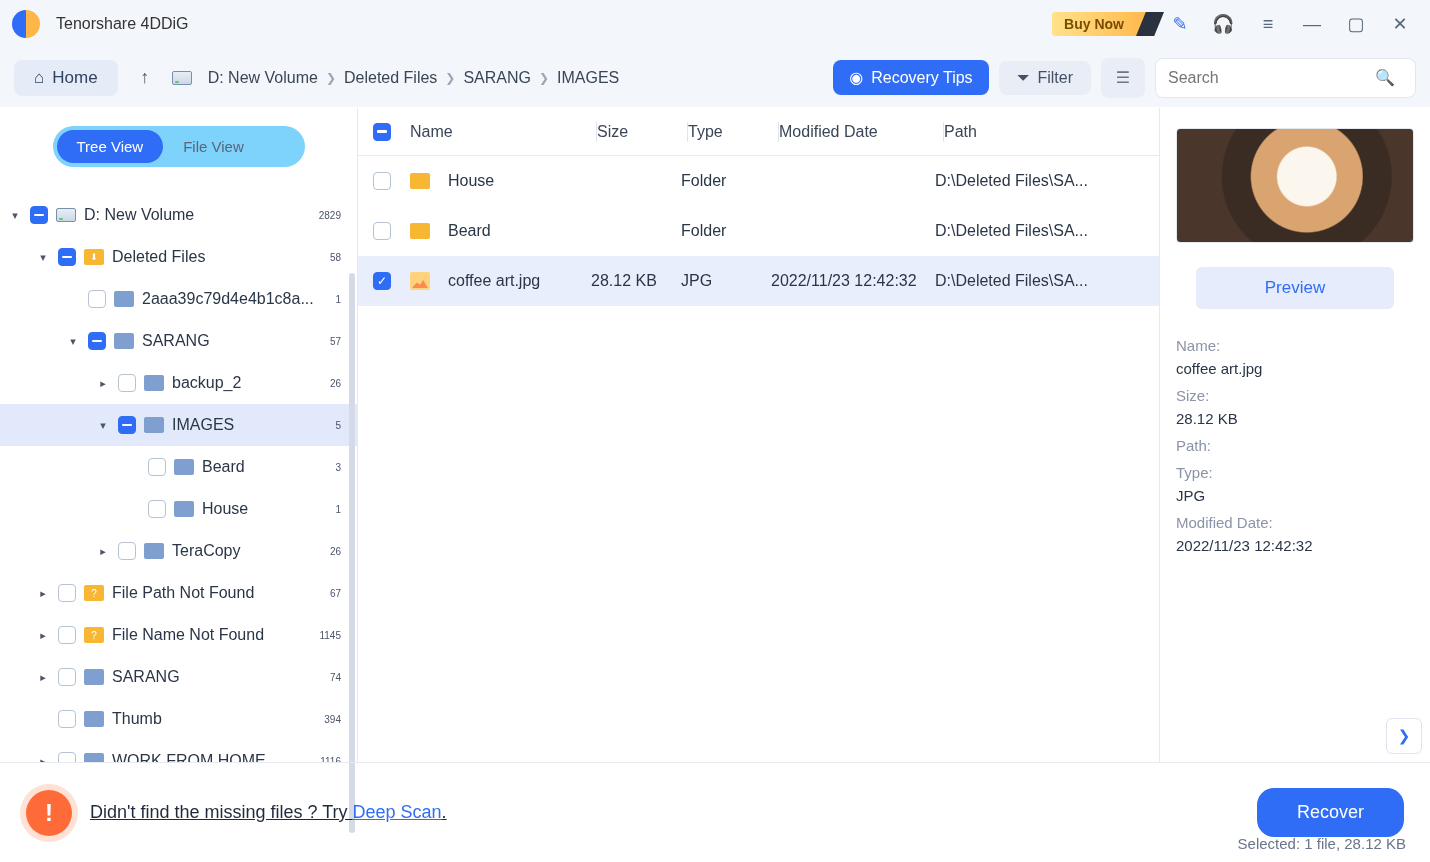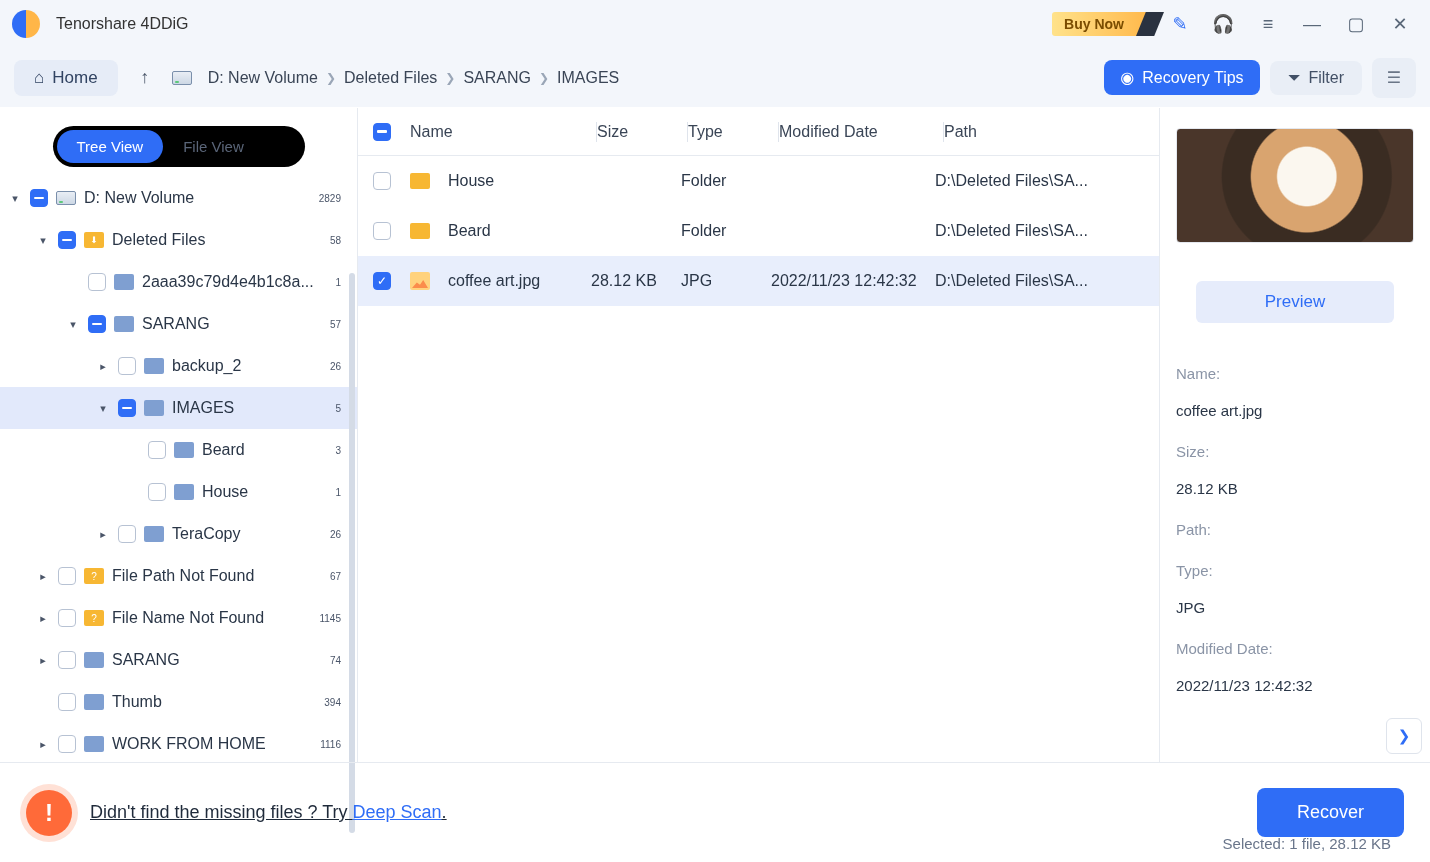--- a/index.html
+++ b/index.html
@@ -24,21 +24,21 @@
 .recovery-tips { background:#2f6df6; color:#fff; border-radius:8px; padding:8px 16px; display:flex; align-items:center; gap:8px; font-size:16px; font-weight:500; }
 .filter-btn { background:#e9eef6; border-radius:8px; padding:8px 18px; display:flex; align-items:center; gap:8px; color:#425066; font-size:16px; }
 .view-btn { width:44px; height:40px; background:#e9eef6; border-radius:8px; display:flex; align-items:center; justify-content:center; color:#6a7687; }
 .search-box { flex:0 0 250px; height:40px; border:1px solid #e3e8f0; border-radius:8px; background:#fff; display:flex; align-items:center; padding:0 12px; }
 .search-box input { flex:1; border:none; outline:none; font-size:16px; color:#333; }
 .search-box .ico { color:#8a95a6; }
 
 
 .main { flex:1; display:flex; min-height:0; }
 .sidebar { width:358px; border-right:1px solid #e6eaf0; display:flex; flex-direction:column; position:relative; }
-.tab-switch { margin:18px auto 10px; display:flex; background:#000000; border-radius:22px; padding:4px; width:252px; }
+.tab-switch { margin:18px auto 27px; display:flex; background:#7dd3fc; border-radius:22px; padding:4px; width:252px; }
 .tab-switch span { padding:8px 20px; border-radius:18px; font-size:15px; color:#5a6578; }
 .tab-switch span.active { background:#2f6df6; color:#fff; font-weight:500; }
 .tree { overflow-y:auto; overflow-x:hidden; flex:1; }
 .tree-row { display:flex; align-items:center; height:42px; padding-right:16px; font-size:16px; color:#2a3647; position:relative; }
 .tree-row .count { margin-left:auto; color:#4a5569; font-size:10px; }
 .tree-row .chev { color:#4a5568; font-size:11px; width:14px; text-align:center; }
 .tree-row .chev.none { visibility:hidden; }
 .tree-row .chk { width:18px; height:18px; border:1.5px solid #b7c2d3; border-radius:4px; margin:0 8px; background:#fff; flex-shrink:0; }
 .tree-row .chk.indet { background:#2f6df6; border-color:#2f6df6; position:relative; }
 .tree-row .chk.indet::after { content:""; position:absolute; inset:0; margin:auto; width:10px; height:2.5px; background:#fff; border-radius:1px; }
@@ -72,35 +72,35 @@
 .col-chk .chk.indet { background:#2f6df6; border-color:#2f6df6; position:relative; }
 .col-chk .chk.indet::after { content:""; position:absolute; inset:0; margin:auto; width:10px; height:2.5px; background:#fff; border-radius:1px; }
 .col-name { width:185px; display:flex; align-items:center; gap:10px; padding-left:4px; }
 .col-size { width:90px; }
 .col-type { width:90px; }
 .col-date { width:164px; }
 .col-path { width:170px; overflow:hidden; text-overflow:ellipsis; white-space:nowrap; }
 .fl-head .col-name{width:190px;}
 
 
-.preview { width:270px; padding:20px 16px 12px; font-size:15px; color:#2a3647; display:flex; flex-direction:column; gap:20px; position:relative; }
+.preview { width:270px; padding:20px 16px 12px; font-size:15px; color:#2a3647; display:flex; flex-direction:column; gap:6px; position:relative; }
 .preview-img { width:100%; height:115px; border:1px solid #e4e8ef; border-radius:4px; background:radial-gradient(circle at 55% 42%, #fbf7ef 0 20%, #d9a46f 21% 38%, #3a2c22 39% 58%, #4a362a 59% 100%); margin-bottom:10px; }
 .preview-btn { background:#e6ecfb; color:#2f6df6; border-radius:6px; height:42px; display:flex; align-items:center; justify-content:center; font-size:17px; font-weight:500; margin:8px 20px 18px; }
 .pv-lbl { color:#8a94a6; font-size:15px; margin-top:4px; }
 .pv-arrow { position:absolute; right:8px; bottom:8px; width:36px; height:36px; border:1px solid #dfe4ec; border-radius:6px; display:flex; align-items:center; justify-content:center; color:#2f6df6; background:#fff; }
 
 
 .footer { height:100px; border-top:1px solid #e6eaf0; display:flex; align-items:center; padding:8px 26px; gap:18px; }
 .warn-ico { width:46px; height:46px; border-radius:50%; background:#ff6a39; color:#fff; display:flex; align-items:center; justify-content:center; font-size:24px; font-weight:700; box-shadow:0 0 0 6px #ffe1d6; }
 .footer-text { font-size:18px; color:#1f2a3a;text-decoration:underline; }
 .footer-text .link { color:#2f6df6; text-decoration:underline; }
 .footer-sub { font-size:15px; color:#69758a; margin-top:4px; }
 .footer-spacer { flex:1; }
-.recover-btn { background:#2f6df6; color:#fff; border-radius:8px; padding:14px 40px; font-size:18px; font-weight:500; }
-.sel-info { position:absolute; right:39px; bottom:10px; color:#69758a; font-size:15px; }
+.recover-btn { background:#2f6df6; color:#fff; border-radius:17px; padding:14px 40px; font-size:18px; font-weight:500; }
+.sel-info { position:absolute; right:24px; bottom:10px; color:#69758a; font-size:15px; }
 .footer { position:relative; }
 
 .logo-ico{width:28px;height:28px;border-radius:50%;background:conic-gradient(#ffb648 0 50%,#2f6df6 50% 100%);margin-right:8px;}
 </style>
 </head>
 <body>
 
 <div class="titlebar">
   <span class="logo-ico"></span>
   <span class="app-title">Tenorshare 4DDiG</span>
@@ -138,20 +138,24 @@
   <div class="recovery-tips">
     <span>◉</span>
     <span>Recovery Tips</span>
   </div>
   <div class="filter-btn">
     <span>⏷</span>
     <span>Filter</span>
   </div>
   <div class="view-btn">
     <span>☰</span>
+  </div>
+  <div class="search-box">
+    <input placeholder="Search" style="">
+    <span class="ico">🔍</span>
   </div>
 </div>
 
 <div class="main">
 
   <div class="sidebar">
     <div class="tab-switch">
       <span class="active">Tree View</span>
       <span>File View</span>
     </div>

